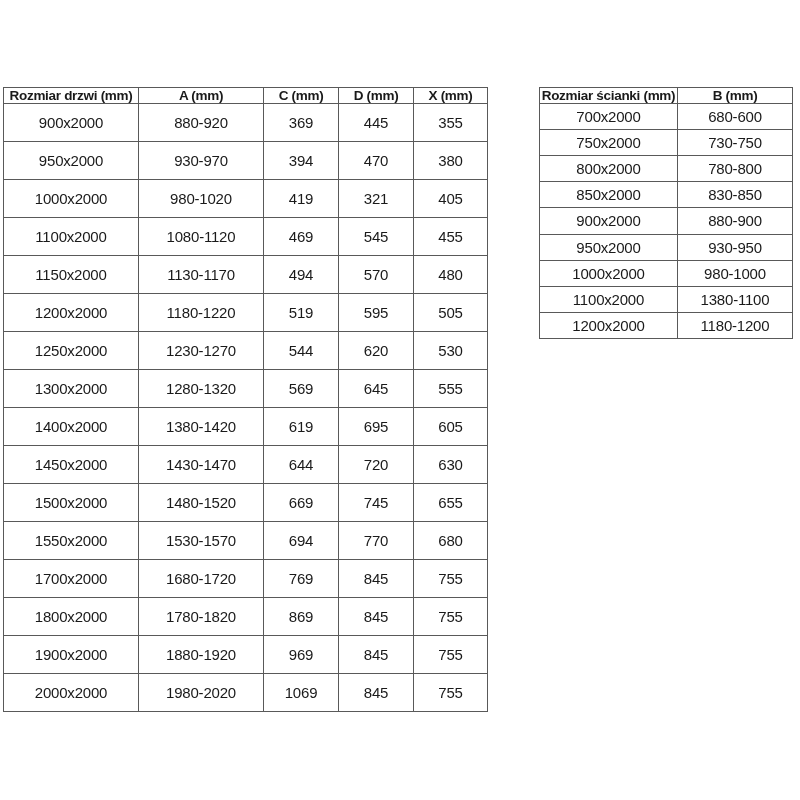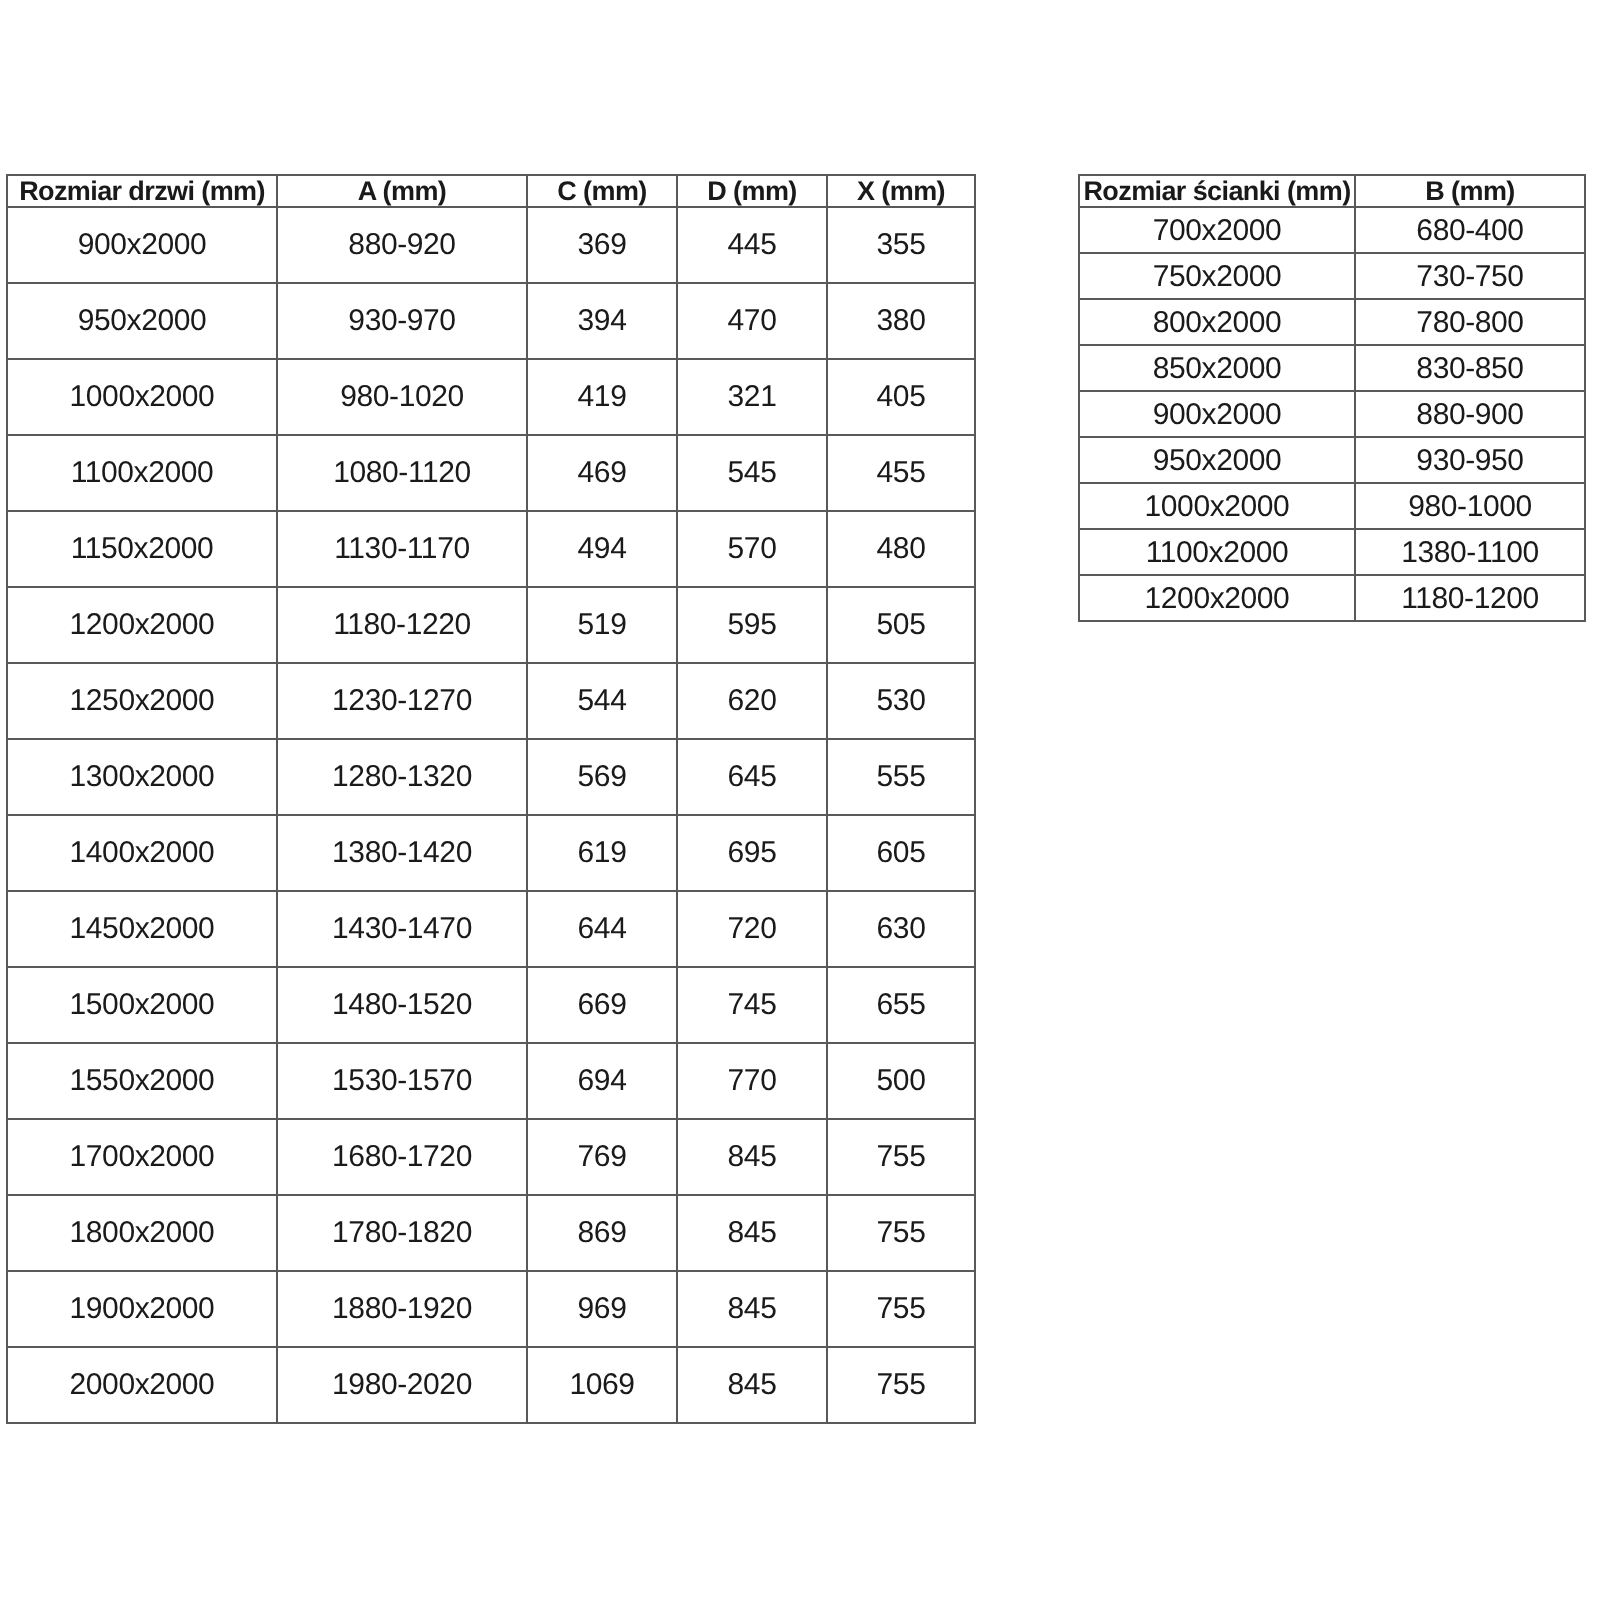--- a/index.html
+++ b/index.html
@@ -37,21 +37,21 @@
   table.t th {
     font-weight: bold;
     font-size: 13.5px;
     letter-spacing: -0.3px;
   }
   table.t td {
     font-size: 15px;
     letter-spacing: -0.2px;
   }
   .t1 { left: 3px;   top: 87px; width: 484px; height: 625px; }
-  .t2 { left: 539px; top: 87px; width: 253px; height: 224px; }
+  .t2 { left: 539px; top: 87px; width: 253px; height: 252px; }
 </style>
 </head>
 <body>
 
 <div class="canvas">
   <table class="t t1">
       <colgroup>
         <col style="width: 135px;">
         <col style="width: 125px;">
         <col style="width: 75px;">
@@ -143,21 +143,21 @@
           <td>1480-1520</td>
           <td>669</td>
           <td>745</td>
           <td>655</td>
         </tr>
         <tr>
           <td>1550x2000</td>
           <td>1530-1570</td>
           <td>694</td>
           <td>770</td>
-          <td>500</td>
+          <td>680</td>
         </tr>
         <tr>
           <td>1700x2000</td>
           <td>1680-1720</td>
           <td>769</td>
           <td>845</td>
           <td>755</td>
         </tr>
         <tr>
           <td>1800x2000</td>
@@ -189,21 +189,21 @@
       </colgroup>
       <thead>
         <tr>
           <th>Rozmiar ścianki (mm)</th>
           <th>B (mm)</th>
         </tr>
       </thead>
       <tbody>
         <tr>
           <td>700x2000</td>
-          <td>680-400</td>
+          <td>680-600</td>
         </tr>
         <tr>
           <td>750x2000</td>
           <td>730-750</td>
         </tr>
         <tr>
           <td>800x2000</td>
           <td>780-800</td>
         </tr>
         <tr>

